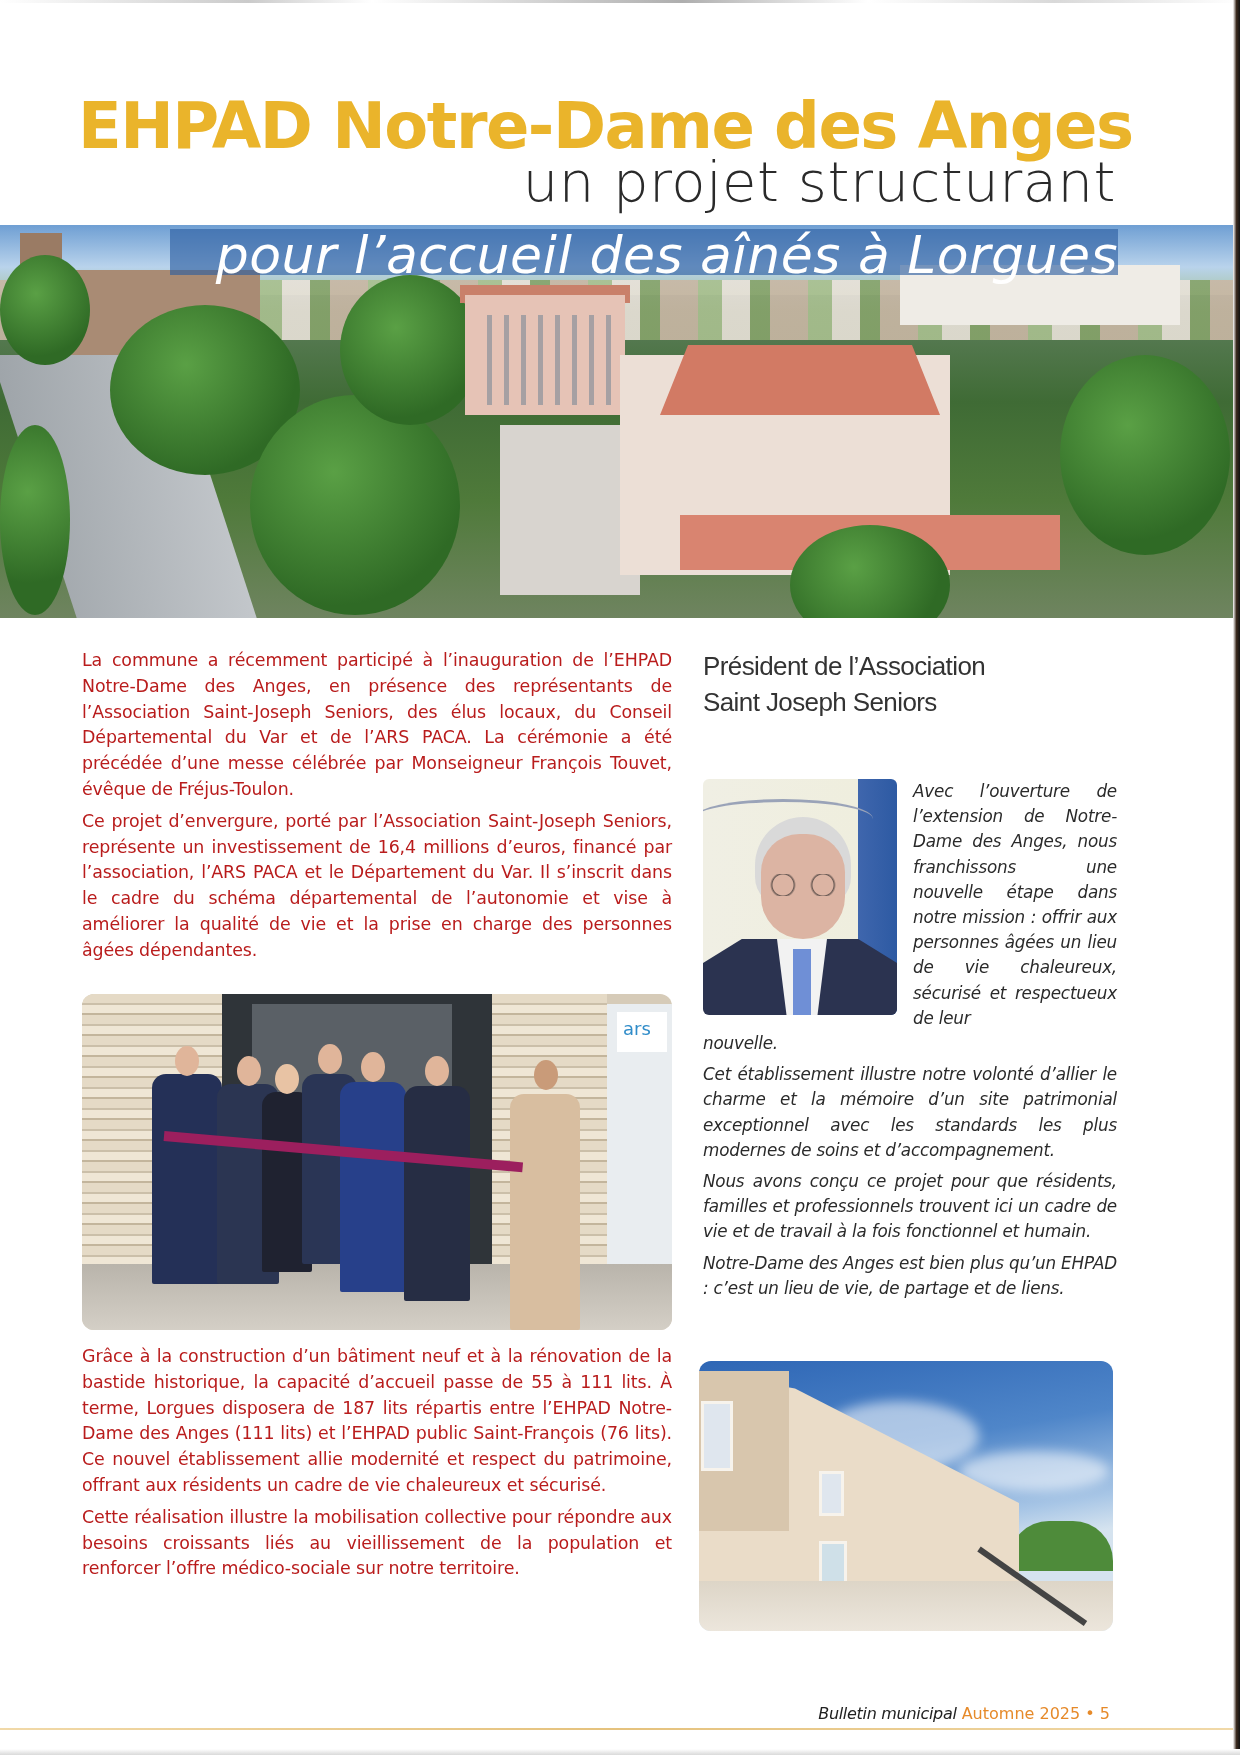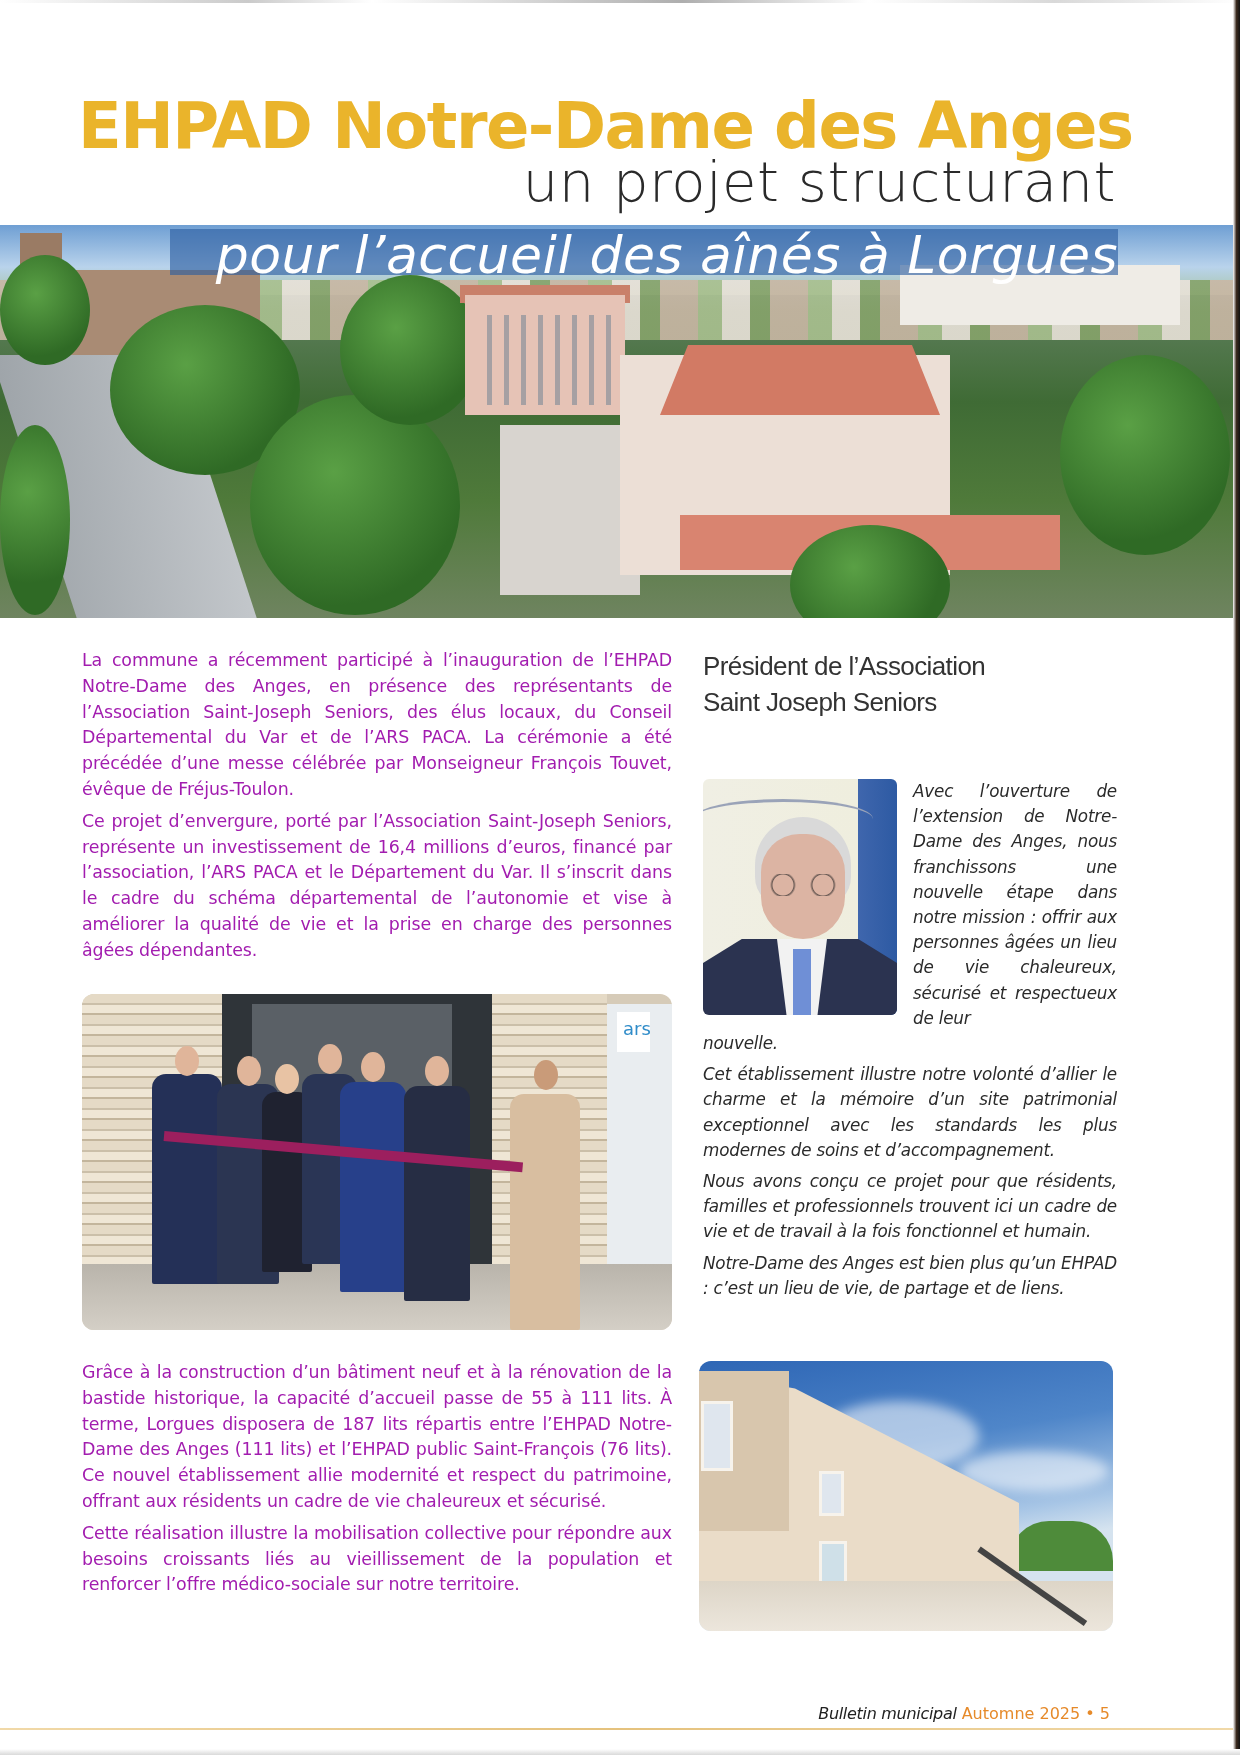--- a/index.html
+++ b/index.html
@@ -44,42 +44,42 @@
   .hero .terrace { position: absolute; left: 500px; top: 200px; width: 140px; height: 170px; background: #d8d4cf; }
   .hero .houses-r { position: absolute; left: 900px; top: 40px; width: 280px; height: 60px; background: #efece6; }
   .hero .overlay { position: absolute; left: 170px; top: 4px; width: 948px; height: 46px;
     background: rgba(42, 92, 160, 0.62); }
   .hero .overlay-text { position: absolute; left: 0; top: -6px; width: 948px; text-align: right;
     font-family: "DejaVu Sans", sans-serif; font-style: italic; font-weight: 200; font-size: 52px; line-height: 64px;
     color: #ffffff; letter-spacing: 0.5px; white-space: nowrap; padding-right: 0; }
 
   
   .col-left { position: absolute; left: 82px; top: 648px; width: 590px; }
-  .body-p { font-family: "DejaVu Sans", sans-serif; font-size: 17.4px; line-height: 25.8px; color: #a21caf;
+  .body-p { font-family: "DejaVu Sans", sans-serif; font-size: 17.4px; line-height: 25.8px; color: #b91c1c;
     text-align: justify; margin-bottom: 6px; letter-spacing: -0.1px; }
 
   .photo-ribbon { position: absolute; left: 82px; top: 994px; width: 590px; height: 336px; border-radius: 12px; overflow: hidden;
     background: #d6cbb8; }
   .photo-ribbon .wall-l { position: absolute; left: 0; top: 0; width: 140px; height: 270px;
     background: repeating-linear-gradient(180deg, #e5dac6 0 9px, #cbbfa9 9px 11px, #efe6d5 11px 19px, #c3b59c 19px 21px); }
   .photo-ribbon .wall-r { position: absolute; left: 410px; top: 0; width: 115px; height: 270px;
     background: repeating-linear-gradient(180deg, #e5dac6 0 9px, #cbbfa9 9px 11px, #efe6d5 11px 19px, #c3b59c 19px 21px); }
   .photo-ribbon .door { position: absolute; left: 140px; top: 0; width: 270px; height: 270px; background: #2f3439; }
   .photo-ribbon .door-inner { position: absolute; left: 170px; top: 10px; width: 200px; height: 230px; background: #5a6066; }
   .photo-ribbon .pane { position: absolute; left: 525px; top: 10px; width: 65px; height: 270px; background: #e9edf0; }
   .photo-ribbon .ground { position: absolute; left: 0; top: 270px; width: 590px; height: 66px;
     background: linear-gradient(180deg, #b9b4ab, #d4cfc6); }
   .photo-ribbon .person { position: absolute; border-radius: 14px 14px 2px 2px; }
   .photo-ribbon .head { position: absolute; width: 24px; height: 30px; border-radius: 50%; background: #e0b59a; }
   .photo-ribbon .ribbon { position: absolute; left: 82px; top: 137px; width: 360px; height: 10px; background: #9c1f5e;
     transform: rotate(5deg); transform-origin: left center; }
-  .photo-ribbon .ars { position: absolute; left: 535px; top: 18px; width: 33px; height: 40px; background: #fff;
+  .photo-ribbon .ars { position: absolute; left: 535px; top: 18px; width: 50px; height: 40px; background: #fff;
     font-family: "DejaVu Sans", sans-serif; font-size: 18px; color: #2f8cc9; padding: 6px; }
 
-  .col-left-2 { position: absolute; left: 82px; top: 1344px; width: 590px; margin-top: 16px; }
+  .col-left-2 { position: absolute; left: 82px; top: 1344px; width: 590px; }
 
   
   .col-right { position: absolute; left: 703px; top: 648px; width: 414px; }
   .name { font-family: "DejaVu Sans", sans-serif; font-weight: bold; font-size: 31px; line-height: 38px; color: #333; letter-spacing: -0.5px; }
   .role { font-family: Liberation Sans, sans-serif; font-size: 26px; line-height: 36px; color: #333; letter-spacing: -0.6px; }
 
   .portrait { position: absolute; left: 703px; top: 779px; width: 194px; height: 236px; border-radius: 6px; overflow: hidden;
     background: linear-gradient(90deg, #f0efe4 0%, #efeede 80%, #3f66ad 80%, #2d5aa3 100%); }
   .portrait .wave { position: absolute; left: -10px; top: 20px; width: 180px; height: 40px; border-top: 3px solid #9aa3b8; border-radius: 50%; }
   .portrait .hair { position: absolute; left: 52px; top: 38px; width: 96px; height: 90px; border-radius: 48px 48px 30px 30px; background: #d9d9d9; }

